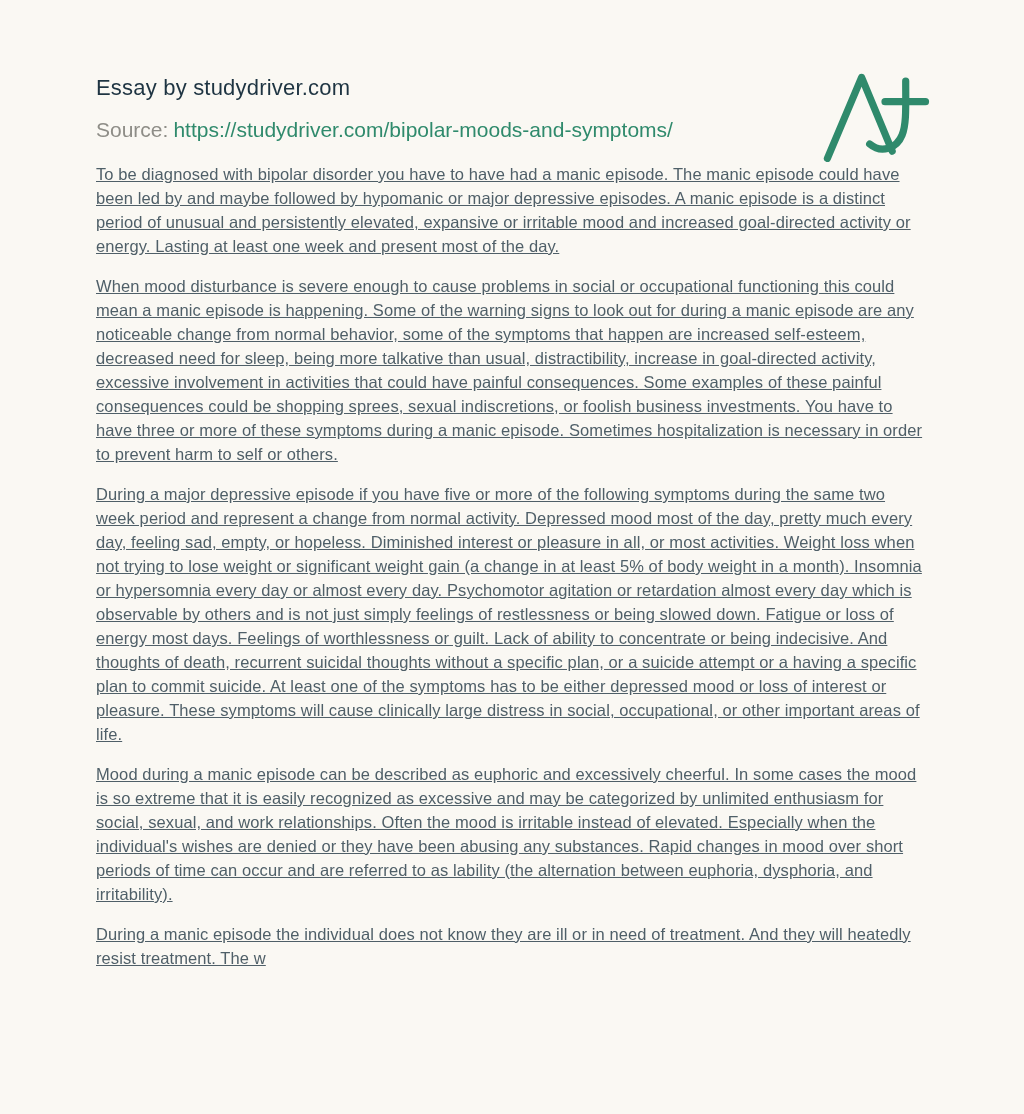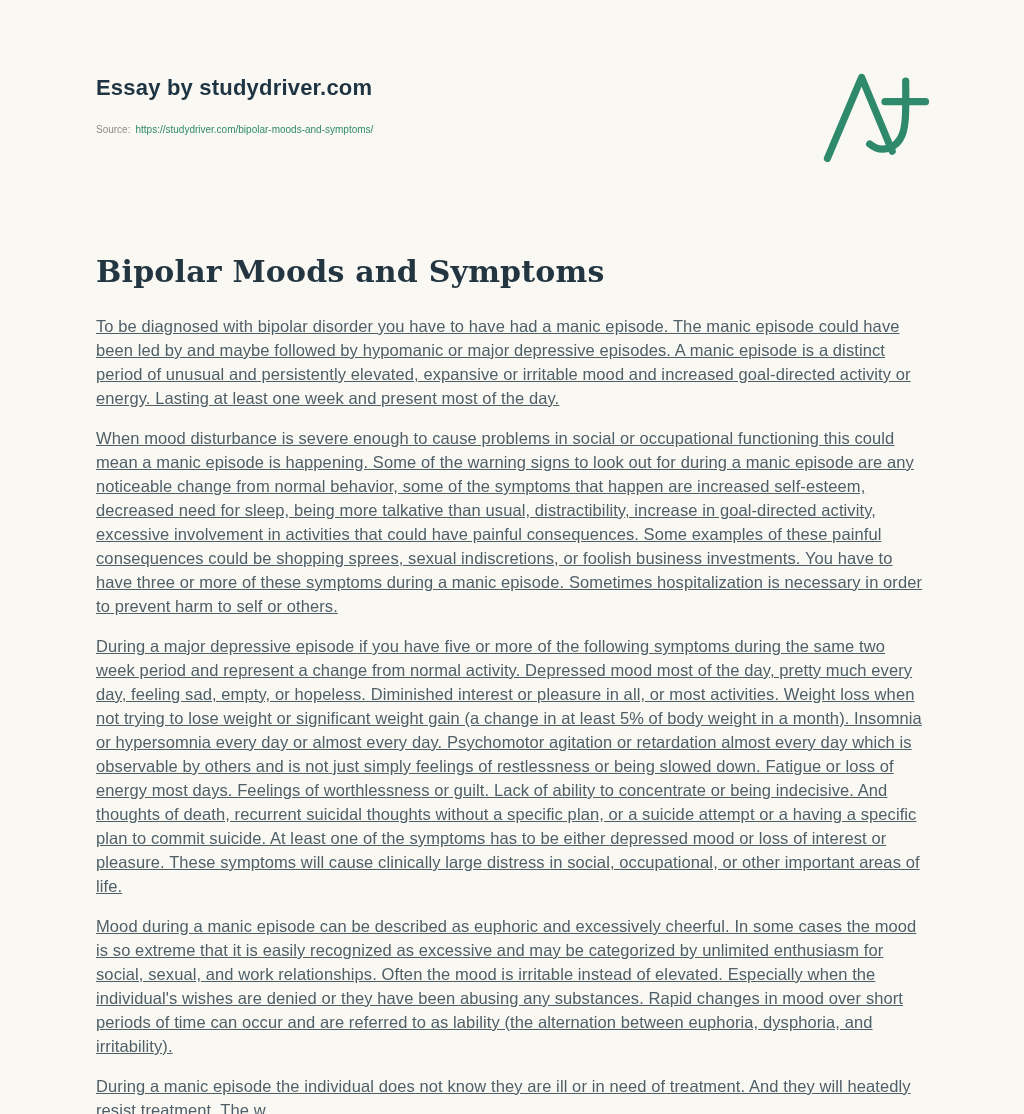--- a/index.html
+++ b/index.html
@@ -15,27 +15,27 @@
   }
   .page {
     position: relative;
     width: 1024px;
     height: 1114px;
     padding: 74px 96px 0 96px;
   }
   .byline {
     font-size: 22px;
     line-height: 28px;
-    font-weight: 700;
+    font-weight: 400;
     color: #1e3442;
     letter-spacing: 0.2px;
   }
   .source-row {
     margin-top: 18px;
-    font-size: 10px;
+    font-size: 21px;
     line-height: 20px;
   }
   .source-label {
     color: #8e8d87;
     margin-right: 5px;
   }
   .source-link {
     color: #2f8a6c;
     text-decoration: none;
     cursor: pointer;
@@ -83,21 +83,20 @@
   <div class="logo">
     <svg viewBox="0 0 120 100" fill="none" xmlns="http://www.w3.org/2000/svg">
 
       <path d="M6 96 L44 6 L78 88" stroke="#2f8a6c" stroke-width="8" stroke-linecap="round" stroke-linejoin="round" fill="none"></path>
 
       <path d="M93 10 C93 38 94 58 89 70 C83 85 66 91 53 80" stroke="#2f8a6c" stroke-width="8" stroke-linecap="round" fill="none"></path>
       <path d="M70 33 L115 33" stroke="#2f8a6c" stroke-width="8" stroke-linecap="round" fill="none"></path>
     </svg>
   </div>
 
-  <h1 class="essay-title">Bipolar Moods and Symptoms</h1>
 
   <div class="essay-body">
     <p>To be diagnosed with bipolar disorder you have to have had a manic episode. The manic episode could have been led by and maybe followed by hypomanic or major depressive episodes. A manic episode is a distinct period of unusual and persistently elevated, expansive or irritable mood and increased goal-directed activity or energy. Lasting at least one week and present most of the day.</p>
     <p>When mood disturbance is severe enough to cause problems in social or occupational functioning this could mean a manic episode is happening. Some of the warning signs to look out for during a manic episode are any noticeable change from normal behavior, some of the symptoms that happen are increased self-esteem, decreased need for sleep, being more talkative than usual, distractibility, increase in goal-directed activity, excessive involvement in activities that could have painful consequences. Some examples of these painful consequences could be shopping sprees, sexual indiscretions, or foolish business investments. You have to have three or more of these symptoms during a manic episode. Sometimes hospitalization is necessary in order to prevent harm to self or others.</p>
     <p>During a major depressive episode if you have five or more of the following symptoms during the same two week period and represent a change from normal activity. Depressed mood most of the day, pretty much every day, feeling sad, empty, or hopeless. Diminished interest or pleasure in all, or most activities. Weight loss when not trying to lose weight or significant weight gain (a change in at least 5% of body weight in a month). Insomnia or hypersomnia every day or almost every day. Psychomotor agitation or retardation almost every day which is observable by others and is not just simply feelings of restlessness or being slowed down. Fatigue or loss of energy most days. Feelings of worthlessness or guilt. Lack of ability to concentrate or being indecisive. And thoughts of death, recurrent suicidal thoughts without a specific plan, or a suicide attempt or a having a specific plan to commit suicide. At least one of the symptoms has to be either depressed mood or loss of interest or pleasure. These symptoms will cause clinically large distress in social, occupational, or other important areas of life.</p>
     <p>Mood during a manic episode can be described as euphoric and excessively cheerful. In some cases the mood is so extreme that it is easily recognized as excessive and may be categorized by unlimited enthusiasm for social, sexual, and work relationships. Often the mood is irritable instead of elevated. Especially when the individual's wishes are denied or they have been abusing any substances. Rapid changes in mood over short periods of time can occur and are referred to as lability (the alternation between euphoria, dysphoria, and irritability).</p>
     <p>During a manic episode the individual does not know they are ill or in need of treatment. And they will heatedly resist treatment. The w</p>
   </div>
 
 </div>

